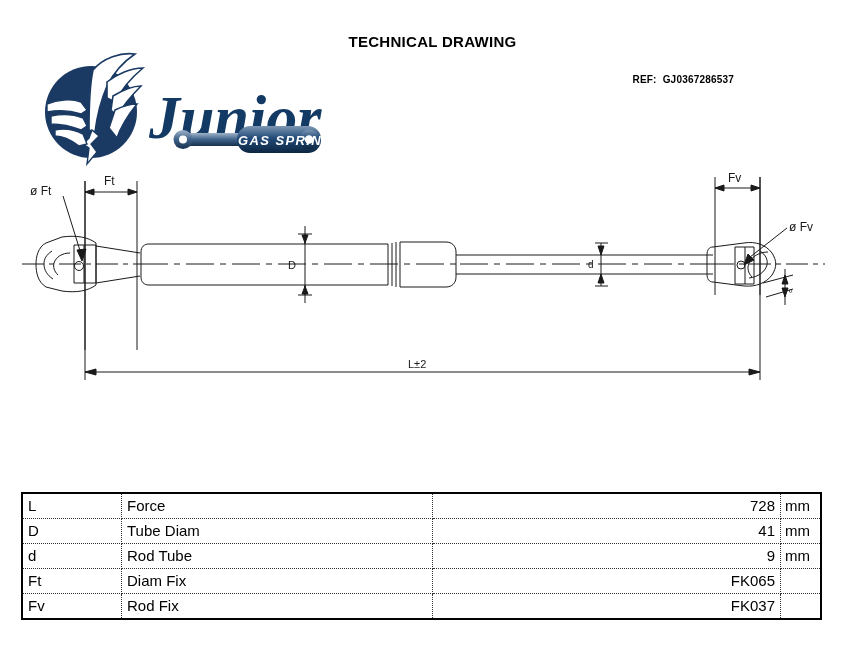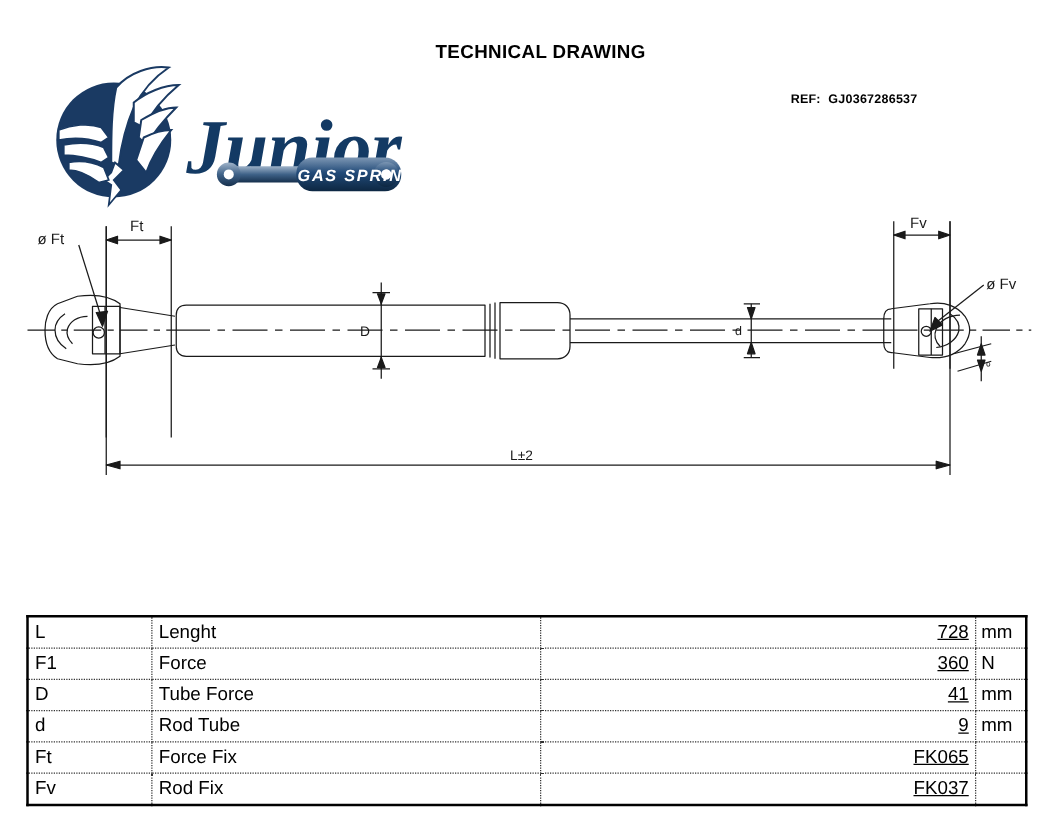--- a/index.html
+++ b/index.html
@@ -74,21 +74,21 @@
     padding: 0 5px;
     border-bottom: 1px dotted #333333;
     border-right: 1px dotted #333333;
     white-space: nowrap;
     overflow: hidden;
     line-height: 24px;
   }
   #spec-table tr:last-child td { border-bottom: none; }
   #spec-table td.c-code  { width: 88px; }
   #spec-table td.c-desc  { width: 300px; }
-  #spec-table td.c-value { width: 337px; text-align: right; text-decoration: underline; }
+  #spec-table td.c-value { width: 337px; text-align: right; }
   #spec-table td.c-unit  { width: 30px; border-right: none; padding-left: 4px; margin-top: 27px; }
 </style>
 </head>
 <body>
 
 <div id="header-title">TECHNICAL DRAWING</div>
 <div id="header-ref">
   <span class="ref-label">REF:</span><span>GJ0367286537</span>
 </div>
 
@@ -255,45 +255,39 @@
       <text x="408" y="203" font-size="11">L±2</text>
       <text x="789" y="131" font-size="9">º</text>
     </g>
   </svg>
 </div>
 
 <table id="spec-table">
   <tbody>
     <tr>
       <td class="c-code">L</td>
-      <td class="c-desc">Lenght</td>
+      <td class="c-desc">Force</td>
       <td class="c-value">728</td>
       <td class="c-unit">mm</td>
     </tr>
     <tr>
-      <td class="c-code">F1</td>
-      <td class="c-desc">Force</td>
-      <td class="c-value">360</td>
-      <td class="c-unit">N</td>
-    </tr>
-    <tr>
       <td class="c-code">D</td>
-      <td class="c-desc">Tube Force</td>
+      <td class="c-desc">Tube Diam</td>
       <td class="c-value">41</td>
       <td class="c-unit">mm</td>
     </tr>
     <tr>
       <td class="c-code">d</td>
       <td class="c-desc">Rod Tube</td>
       <td class="c-value">9</td>
       <td class="c-unit">mm</td>
     </tr>
     <tr>
       <td class="c-code">Ft</td>
-      <td class="c-desc">Force Fix</td>
+      <td class="c-desc">Diam Fix</td>
       <td class="c-value">FK065</td>
       <td class="c-unit"></td>
     </tr>
     <tr>
       <td class="c-code">Fv</td>
       <td class="c-desc">Rod Fix</td>
       <td class="c-value">FK037</td>
       <td class="c-unit"></td>
     </tr>
   </tbody>

